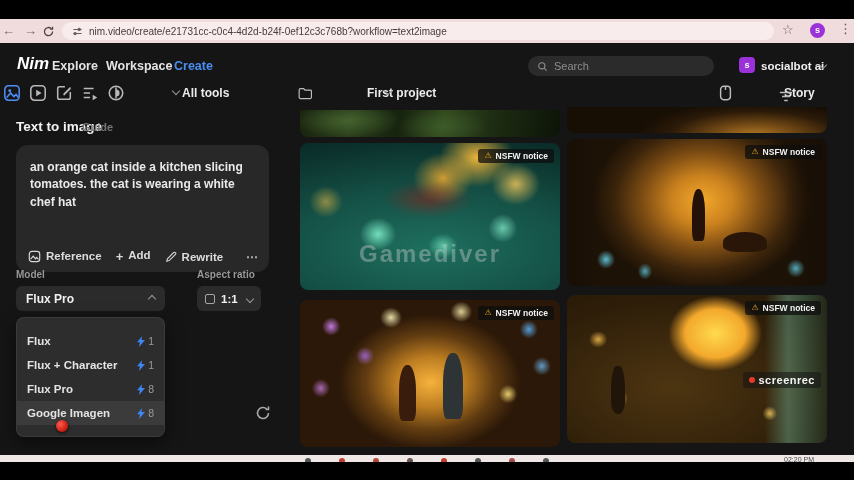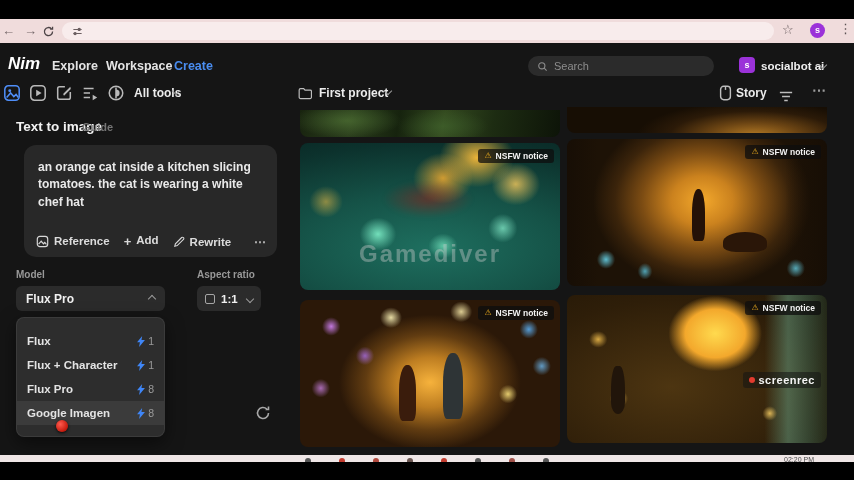--- a/index.html
+++ b/index.html
@@ -16,21 +16,21 @@
     border-radius:9px; background:#f8ecec; display:flex; align-items:center; gap:6px; padding:0 10px; }
   .url-text { font-size:10px; color:#463d3e; white-space:nowrap; overflow:hidden; }
   .star { position:absolute; left:782px; top:3px; font-size:13px; color:#6b5f61; }
   .chrome-avatar { position:absolute; left:810px; top:4px; width:15px; height:15px; border-radius:50%;
     background:#9b32d9; color:#fff; font-size:9px; font-weight:bold; text-align:center; line-height:15px; }
   .kebab-v { position:absolute; left:839px; top:2px; font-size:13px; color:#5c5254; letter-spacing:0; }
 
   
   .app { position:absolute; left:0; top:43px; width:854px; height:412px; background:#151515; }
 
-  .logo { position:absolute; left:8px; top:54px; color:#fff; font-size:17px; font-weight:900; font-style:italic; }
+  .logo { position:absolute; left:17px; top:54px; color:#fff; font-size:17px; font-weight:900; font-style:italic; }
   .nav-item { position:absolute; top:59px; font-size:12.5px; font-weight:700; color:#e4e4e4; cursor:pointer; }
   .nav-explore { left:52px; } .nav-workspace { left:106px; }
   .nav-create { left:174px; color:#4a8df0; }
 
   .search-pill { position:absolute; left:528px; top:56px; width:186px; height:20px; border-radius:10px;
     background:#2b2b2b; display:flex; align-items:center; gap:6px; padding:0 9px; }
   .search-pill input { background:transparent; border:none; outline:none; color:#cfcfcf;
     font-size:11px; width:140px; font-family:"Liberation Sans",sans-serif; }
   .search-pill input::placeholder { color:#8d8d8d; }
 
@@ -38,29 +38,29 @@
     background:#9b32d9; color:#fff; font-size:9px; font-weight:bold; text-align:center; line-height:16px; }
   .profile-name { position:absolute; left:761px; top:60px; font-size:11.5px; font-weight:700; color:#efefef; }
 
   .chev { display:inline-block; width:6px; height:6px; border-right:1.5px solid #9a9a9a;
     border-bottom:1.5px solid #9a9a9a; }
   .chev.down { transform:rotate(45deg); } .chev.up { transform:rotate(-135deg); }
   .chev.abs { position:absolute; }
 
   .tool-ic { position:absolute; top:84px; width:18px; height:18px; color:#b9b9b9; }
   .tool-ic.sel { color:#4f8ef7; }
-  .lab { position:absolute; font-size:12px; font-weight:700; color:#ececec; }
+  .lab { position:absolute; font-size:12px; font-weight:700; color:#ececec;margin-left:48px; }
   .dim { color:#9a9a9a; }
 
   
   .panel-title { position:absolute; left:16px; top:119px; font-size:13.5px; font-weight:800; color:#f2f2f2; }
   .guide { position:absolute; left:82px; top:121px; font-size:11px; font-weight:600; color:#767676; }
 
-  .prompt-card { position:absolute; left:16px; top:145px; width:253px; height:112px;
-    background:#282828; border-radius:12px;margin-left:8px; }
+  .prompt-card { position:absolute; left:16px; top:145px; width:253px; height:127px;
+    background:#282828; border-radius:12px; }
   .prompt-text { position:absolute; left:14px; top:14px; width:227px; font-size:12px; line-height:1.45;
     color:#e9e9e9; font-weight:600; }
   .pc-actions { position:absolute; left:12px; bottom:8px; width:230px; display:flex; align-items:center; gap:14px;
     font-size:11.5px; font-weight:700; color:#dcdcdc; }
   .pc-act { display:flex; align-items:flex-start; gap:5px; cursor:pointer; }
   .pc-dots { position:absolute; right:0px; top:1px; color:#bdbdbd; font-size:12px; cursor:pointer; }
 
   .sec-label { position:absolute; font-size:10px; color:#989898; font-weight:600; }
   .model-btn { position:absolute; left:16px; top:286px; width:149px; height:25px; background:#2b2b2b;
     border-radius:6px; display:flex; align-items:center; padding:0 10px; cursor:pointer; }
@@ -172,20 +172,21 @@
         </svg>
     </span>
     <div class="url-pill">
       <svg width="11" height="11" viewBox="0 0 16 16">
           <g stroke="#6b5f61" stroke-width="1.6" fill="none">
             <path d="M2 5h8M12 5h2M2 11h2M6 11h8"></path>
             <circle cx="10.5" cy="5" r="1.6" fill="#6b5f61"></circle>
             <circle cx="4.5" cy="11" r="1.6" fill="#6b5f61"></circle>
           </g>
         </svg>
+      <span class="url-text">nim.video/create/e21731cc-c0c4-4d2d-b24f-0ef12c3c768b?workflow=text2image</span>
     </div>
     <span class="star">☆</span>
     <div class="chrome-avatar">s</div>
     <span class="kebab-v">⋮</span>
   </div>
 
   <div class="app"></div>
 
   <div class="logo">Nim</div>
   <div class="nav-item nav-explore">Explore</div>

